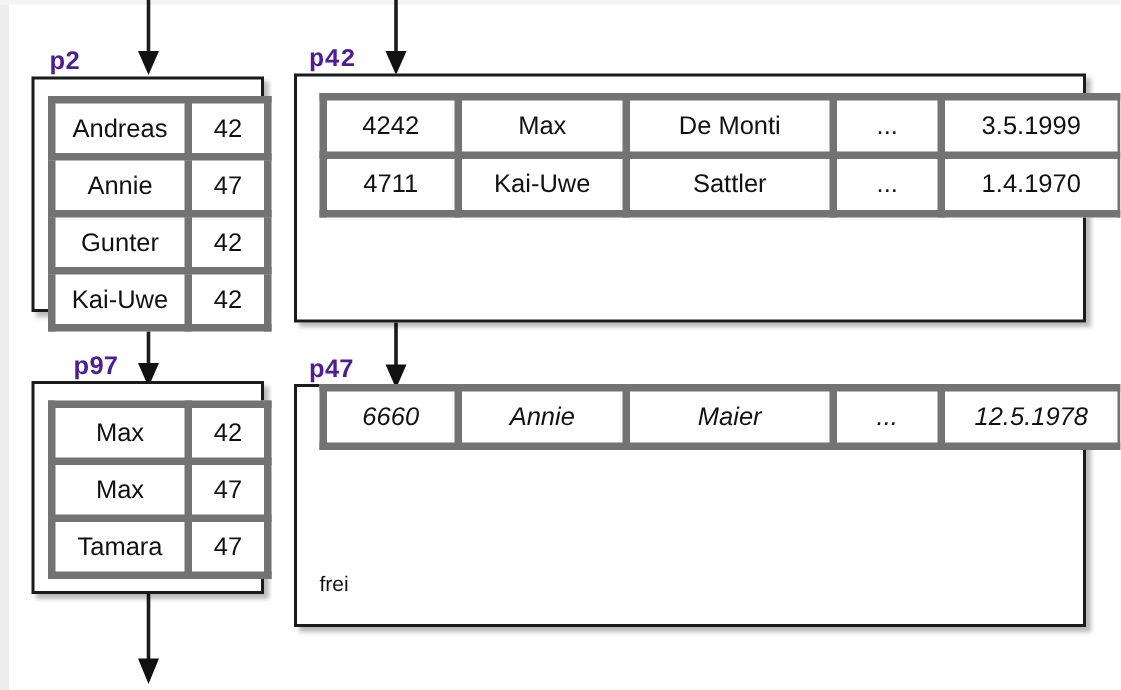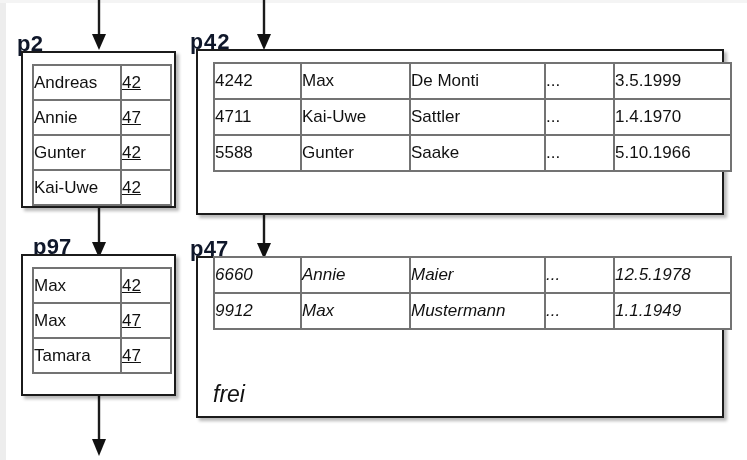--- a/index.html
+++ b/index.html
@@ -32,64 +32,64 @@
   
   .page-box {
     position: absolute;
     background: #ffffff;
     border: 2px solid #1b1b1b;
     box-shadow: 3px 3px 3px rgba(0,0,0,0.28);
     box-sizing: border-box;
   }
   .page-label {
     position: absolute;
-    font-size: 22px;
+    font-size: 17px;
     font-weight: 600;
-    color: #0f172a;
+    color: #4c1d95;
     letter-spacing: 0.2px;
     white-space: nowrap;
+    margin-left: 16px;
   }
 
   
   .rec-table {
     position: absolute;
     border-collapse: collapse;
     background: #ffffff;
     table-layout: fixed;
   }
   .rec-table td {
-    border: 2px solid #737373;
-    text-align: left;
+    border: 5px solid #737373;
+    text-align: center;
     vertical-align: middle;
     font-size: 17px;
     color: #111111;
     padding: 0;
     white-space: nowrap;
     margin-top: 32px;
   }
 
   
   .idx-table { width: 134px; }
   .idx-table td { height: 33px; }
   .idx-table td.k { width: 86px; }
-  .idx-table td.v { width: 48px; text-decoration: underline; }
+  .idx-table td.v { width: 48px; }
 
   
   .data-table { width: 507px; }
   .data-table td { height: 34px; }
   .data-table td.c0 { width: 85px; }
   .data-table td.c1 { width: 107px; }
   .data-table td.c2 { width: 133px; }
   .data-table td.c3 { width: 67px; }
   .data-table td.c4 { width: 115px; }
 
   .free-label {
     position: absolute;
-    font-style: italic;
-    font-size: 23px;
+    font-size: 14px;
     color: #111111;
   }
 
   
   .arrow {
     position: absolute;
   }
   .arrow svg { display: block; }
 </style>
 </head>
@@ -169,27 +169,20 @@
         <td class="c3">...</td>
         <td class="c4">3.5.1999</td>
       </tr>
       <tr>
         <td class="c0">4711</td>
         <td class="c1">Kai-Uwe</td>
         <td class="c2">Sattler</td>
         <td class="c3">...</td>
         <td class="c4">1.4.1970</td>
       </tr>
-      <tr>
-        <td class="c0">5588</td>
-        <td class="c1">Gunter</td>
-        <td class="c2">Saake</td>
-        <td class="c3">...</td>
-        <td class="c4">5.10.1966</td>
-      </tr>
     </tbody>
   </table>
 
   <div class="page-label" style="left:33px; top:234px;">p97</div>
   <div class="page-box" style="left:21px; top:254px; width:155px; height:142px;"></div>
   <table class="rec-table idx-table" style="left:32px; top:267px;">
     <tbody>
       <tr>
         <td class="k">Max</td>
         <td class="v">42</td>
@@ -209,24 +202,17 @@
   <div class="page-box" style="left:196px; top:256px; width:528px; height:162px;"></div>
   <table class="rec-table data-table" style="left:213px; top:256px;font-style:italic;">
     <tbody>
       <tr>
         <td class="c0">6660</td>
         <td class="c1">Annie</td>
         <td class="c2">Maier</td>
         <td class="c3">...</td>
         <td class="c4">12.5.1978</td>
       </tr>
-      <tr>
-        <td class="c0">9912</td>
-        <td class="c1">Max</td>
-        <td class="c2">Mustermann</td>
-        <td class="c3">...</td>
-        <td class="c4">1.1.1949</td>
-      </tr>
     </tbody>
   </table>
   <div class="free-label" style="left:213px; top:381px;">frei</div>
 
 </div>
 
 </body></html>

